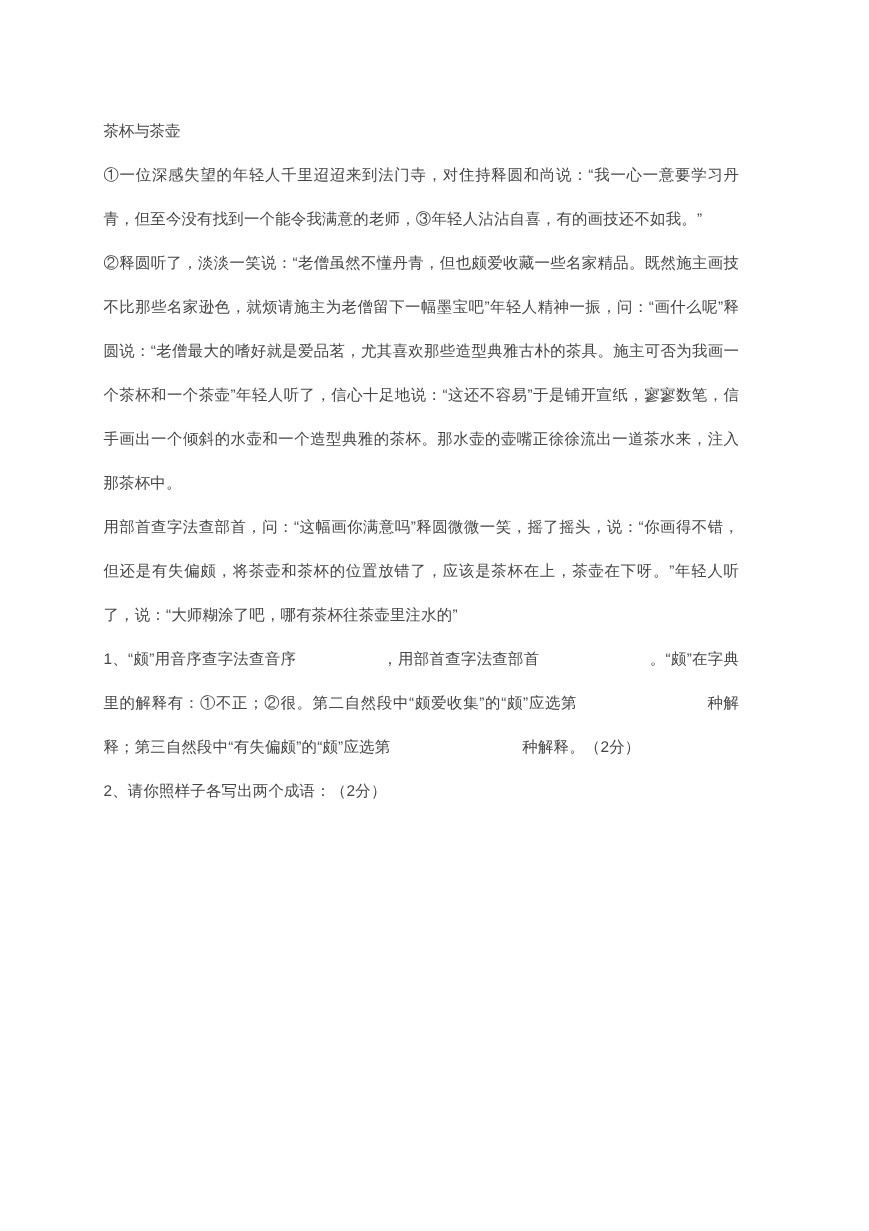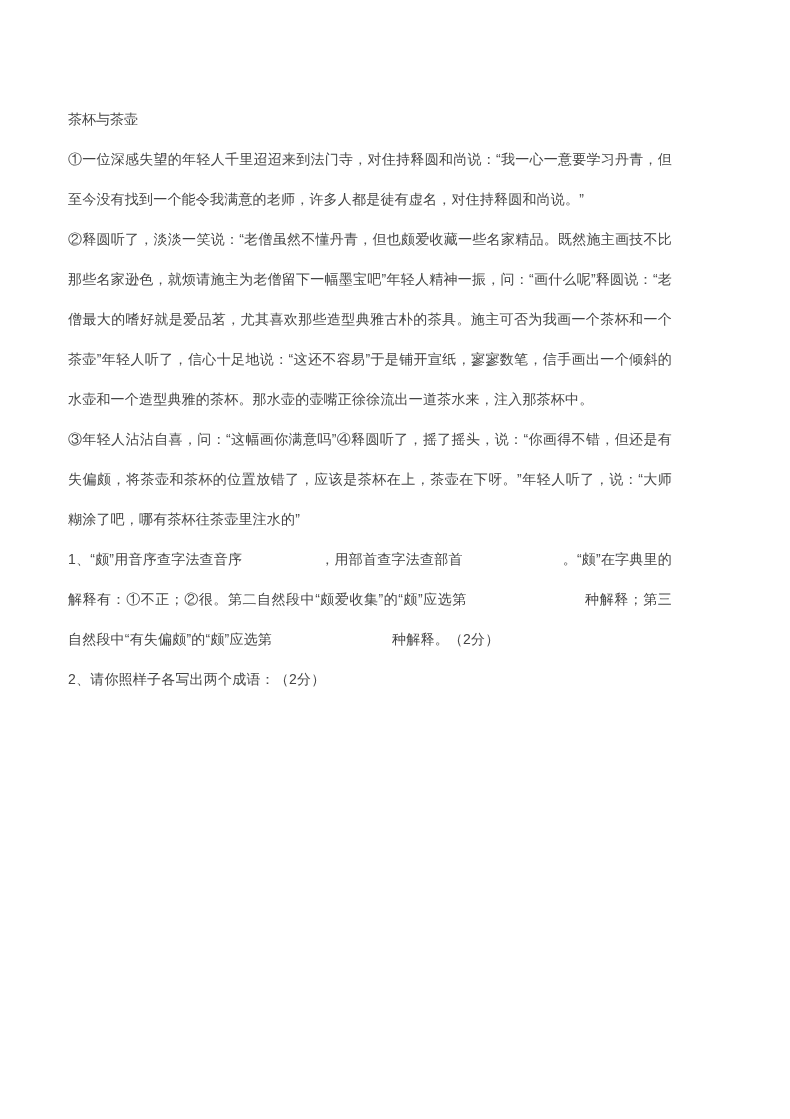--- a/index.html
+++ b/index.html
@@ -5,21 +5,21 @@
   html, body {
     margin: 0;
     padding: 0;
     background: #ffffff;
   }
   .page {
     position: relative;
     width: 790px;
     min-height: 1119px;
     box-sizing: border-box;
-    padding: 99px 118px 60px 68px;
+    padding: 99px 118px 60px 94px;
     background: #ffffff;
     font-family: "Liberation Sans", sans-serif;
     font-size: 14px;
     line-height: 40px;
     color: #454545;
   }
   .doc-title {
     margin: 0;
     font-size: 14px;
     font-weight: normal;
@@ -46,25 +46,25 @@
   .blank-meaning2 { width: 120px; }
   .blank-conclude { width: 255px; }
 </style>
 </head>
 <body>
 
 <div class="page">
 
   <p class="doc-title">茶杯与茶壶</p>
 
-  <p class="para">①一位深感失望的年轻人千里迢迢来到法门寺，对住持释圆和尚说：“我一心一意要学习丹青，但至今没有找到一个能令我满意的老师，许多人都是徒有虚名，对住持释圆和尚说。”</p>
+  <p class="para">①一位深感失望的年轻人千里迢迢来到法门寺，对住持释圆和尚说：“我一心一意要学习丹青，但至今没有找到一个能令我满意的老师，③年轻人沾沾自喜，有的画技还不如我。”</p>
 
   <p class="para">②释圆听了，淡淡一笑说：“老僧虽然不懂丹青，但也颇爱收藏一些名家精品。既然施主画技不比那些名家逊色，就烦请施主为老僧留下一幅墨宝吧”年轻人精神一振，问：“画什么呢”释圆说：“老僧最大的嗜好就是爱品茗，尤其喜欢那些造型典雅古朴的茶具。施主可否为我画一个茶杯和一个茶壶”年轻人听了，信心十足地说：“这还不容易”于是铺开宣纸，寥寥数笔，信手画出一个倾斜的水壶和一个造型典雅的茶杯。那水壶的壶嘴正徐徐流出一道茶水来，注入那茶杯中。</p>
 
-  <p class="para">③年轻人沾沾自喜，问：“这幅画你满意吗”④释圆听了，摇了摇头，说：“你画得不错，但还是有失偏颇，将茶壶和茶杯的位置放错了，应该是茶杯在上，茶壶在下呀。”年轻人听了，说：“大师糊涂了吧，哪有茶杯往茶壶里注水的”</p>
+  <p class="para">用部首查字法查部首，问：“这幅画你满意吗”释圆微微一笑，摇了摇头，说：“你画得不错，但还是有失偏颇，将茶壶和茶杯的位置放错了，应该是茶杯在上，茶壶在下呀。”年轻人听了，说：“大师糊涂了吧，哪有茶杯往茶壶里注水的”</p>
 
 
 
   <p class="para"><span>1、“颇”用音序查字法查音序</span><span class="blank blank-pinyin"></span><span>，用部首查字法查部首</span><span class="blank blank-radical"></span><span>。“颇”在字典里的解释有：①不正；②很。第二自然段中“颇爱收集”的“颇”应选第</span><span class="blank blank-meaning1"></span><span>种解释；第三自然段中“有失偏颇”的“颇”应选第</span><span class="blank blank-meaning2"></span><span>种解释。（2分）</span></p>
 
   <p class="line">2、请你照样子各写出两个成语：（2分）</p>
 
 
 </div>
 

